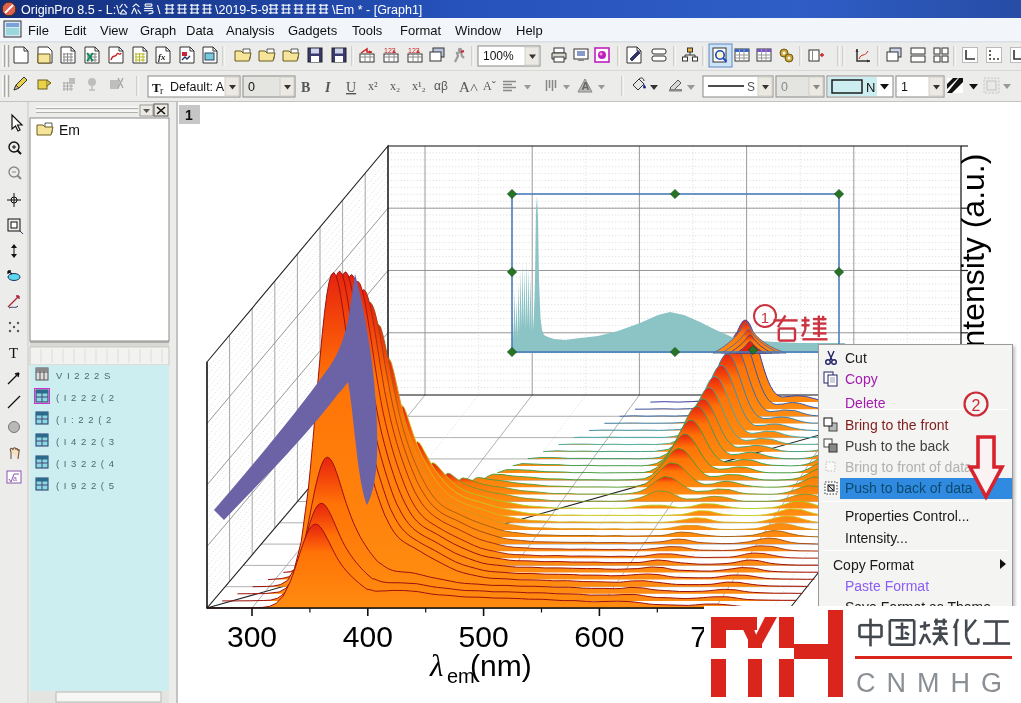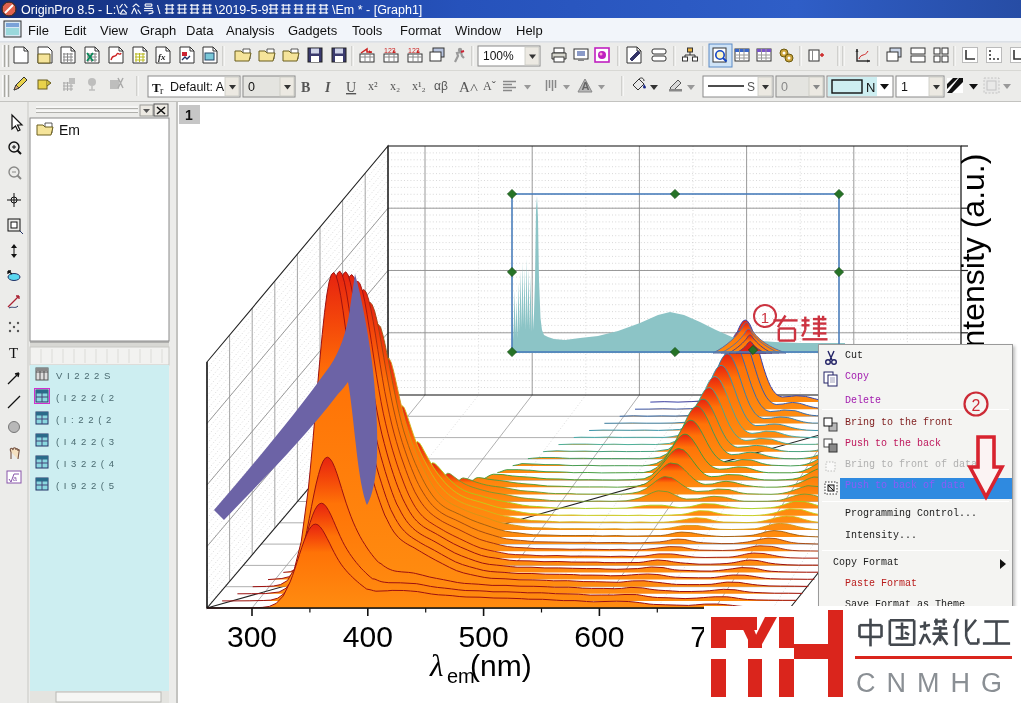--- a/index.html
+++ b/index.html
@@ -862,21 +862,21 @@
     <line x1="801.5" y1="325.3" x2="809.6" y2="325.3" stroke="#cc3340" stroke-width="2.4"></line>
     <line x1="805.3" y1="329.9" x2="802.1" y2="336.6" stroke="#cc3340" stroke-width="2.4"></line>
     <line x1="802.4" y1="339.3" x2="827.5" y2="339.3" stroke="#cc3340" stroke-width="2.4"></line>
     <line x1="818.8" y1="315.5" x2="818.8" y2="337.1" stroke="#cc3340" stroke-width="2.4"></line>
     <line x1="812.9" y1="319.1" x2="826.4" y2="319.1" stroke="#cc3340" stroke-width="2.4"></line>
     <line x1="812.9" y1="323.6" x2="826.4" y2="323.6" stroke="#cc3340" stroke-width="2.4"></line>
     <line x1="812.9" y1="328.5" x2="826.4" y2="328.5" stroke="#cc3340" stroke-width="2.4"></line>
     <line x1="812.9" y1="333.4" x2="826.4" y2="333.4" stroke="#cc3340" stroke-width="2.4"></line>
     <line x1="823.1" y1="315.8" x2="823.1" y2="320.4" stroke="#cc3340" stroke-width="2.4"></line>
   </svg>
-<div style="position:absolute;left:818px;top:344px;width:195px;height:268px;background:#f4f4f2;border:1px solid #9a9a9a;box-shadow:2px 2px 3px rgba(0,0,0,0.25);overflow:hidden;font-family:Liberation Mono, monospace;font-size:10px">
+<div style="position:absolute;left:818px;top:344px;width:195px;height:268px;background:#f4f4f2;border:1px solid #9a9a9a;box-shadow:2px 2px 3px rgba(0,0,0,0.25);overflow:hidden;font-family:Liberation Sans, sans-serif;font-size:14px">
     <div style="position:absolute;left:26px;top:5px;color:#1a1a1a">Cut</div>
     <div style="position:absolute;left:0;top:3px;width:20px;height:21px">
       <svg width="16" height="16" viewBox="0 0 16 16" style="position:absolute;left:4px;top:2px">
         <path d="M5,1 L9,10 M11,1 L7,10" stroke="#226" stroke-width="1.4" fill="none"></path>
         <circle cx="5" cy="12" r="2.3" fill="none" stroke="#226" stroke-width="1.4"></circle>
         <circle cx="11" cy="12" r="2.3" fill="none" stroke="#226" stroke-width="1.4"></circle>
       </svg>
     </div>
     <div style="position:absolute;left:26px;top:25.5px;color:#a21caf">Copy</div>
     <div style="position:absolute;left:0;top:23.5px;width:20px;height:21px">
@@ -888,49 +888,49 @@
     </div>
     <div style="position:absolute;left:26px;top:50px;color:#a21caf">Delete</div>
     <div style="position:absolute;left:3px;top:64px;width:187px;height:1px;background:#c8c8c8;border-bottom:1px solid #fff"></div>
     <div style="position:absolute;left:26px;top:72px;color:#7f1d1d">Bring to the front</div>
     <div style="position:absolute;left:0;top:70px;width:20px;height:21px">
       <svg width="16" height="16" viewBox="0 0 16 16" style="position:absolute;left:4px;top:2px">
         <rect x="6" y="6" width="8" height="8" fill="#b8b8b8" stroke="#444"></rect>
         <rect x="1" y="1" width="8" height="8" fill="#fff" stroke="#111"></rect>
       </svg>
     </div>
-    <div style="position:absolute;left:26px;top:93px;color:#be185d">Push to the back</div>
+    <div style="position:absolute;left:26px;top:93px;color:#404040">Push to the back</div>
     <div style="position:absolute;left:0;top:91px;width:20px;height:21px">
       <svg width="16" height="16" viewBox="0 0 16 16" style="position:absolute;left:4px;top:2px">
         <rect x="1" y="1" width="8" height="8" fill="#fff" stroke="#444"></rect>
         <rect x="6" y="6" width="8" height="8" fill="#888" stroke="#333"></rect>
       </svg>
     </div>
     <div style="position:absolute;left:26px;top:114px;color:#b0b0b0">Bring to front of data</div>
     <div style="position:absolute;left:0;top:112px;width:20px;height:21px">
       <svg width="16" height="16" viewBox="0 0 16 16" style="position:absolute;left:4px;top:2px" opacity="0.5">
         <rect x="3" y="3" width="9" height="9" fill="#fff" stroke="#888" stroke-dasharray="1.5,1.5"></rect>
       </svg>
     </div>
     <div style="position:absolute;left:21px;top:133px;width:173px;height:21px;background:#2f8ae0"></div>
-    <div style="position:absolute;left:26px;top:135px;color:#8b5cf6">Push to back of data</div>
+    <div style="position:absolute;left:26px;top:135px;color:#0c4a6e">Push to back of data</div>
     <div style="position:absolute;left:0;top:133px;width:20px;height:21px">
       <svg width="16" height="16" viewBox="0 0 16 16" style="position:absolute;left:4px;top:2px">
         <rect x="2" y="2" width="12" height="12" fill="#fff" stroke="#333" stroke-dasharray="1.5,1.5"></rect>
         <rect x="5" y="5" width="6" height="6" fill="#ddd" stroke="#111"></rect>
         <path d="M5,5 l6,6" stroke="#111"></path>
       </svg>
     </div>
     <div style="position:absolute;left:3px;top:156px;width:187px;height:1px;background:#c8c8c8;border-bottom:1px solid #fff"></div>
-    <div style="position:absolute;left:26px;top:163px;color:#1a1a1a">Programming Control...</div>
+    <div style="position:absolute;left:26px;top:163px;color:#1a1a1a">Properties Control...</div>
     <div style="position:absolute;left:26px;top:185px;color:#1a1a1a">Intensity...</div>
     <div style="position:absolute;left:3px;top:205px;width:187px;height:1px;background:#c8c8c8;border-bottom:1px solid #fff"></div>
     <div style="position:absolute;left:14px;top:212px;color:#1a1a1a">Copy Format</div>
     <div style="position:absolute;right:6px;top:214px;width:0;height:0;border-left:6px solid #111;border-top:5px solid transparent;border-bottom:5px solid transparent"></div>
-    <div style="position:absolute;left:26px;top:233px;color:#b91c1c">Paste Format</div>
+    <div style="position:absolute;left:26px;top:233px;color:#8b5cf6">Paste Format</div>
     <div style="position:absolute;left:26px;top:254px;color:#1a1a1a">Save Format as Theme</div>
   </div>
 <svg width="1021" height="703" viewBox="0 0 1021 703" style="position:absolute;left:0;top:0;pointer-events:none">
     <circle cx="976" cy="404" r="11.5" fill="none" stroke="#cc2a36" stroke-width="2.2"></circle>
     <text x="976" y="410.5" font-size="16" fill="#cc2a36" text-anchor="middle" font-family="Liberation Sans, sans-serif">2</text>
     <path d="M978,437 H994 V467 H1002 L986,497 L970,467 H978 Z" fill="#fbf3f3" stroke="#d8232f" stroke-width="3.6"></path>
     <rect x="704" y="606" width="317" height="97" fill="#fff"></rect>
     <rect x="711" y="617" width="46" height="13" fill="#da251c"></rect>
     <rect x="711" y="617" width="15" height="31" fill="#da251c"></rect>
     <rect x="711" y="659" width="15" height="38" fill="#da251c"></rect>

